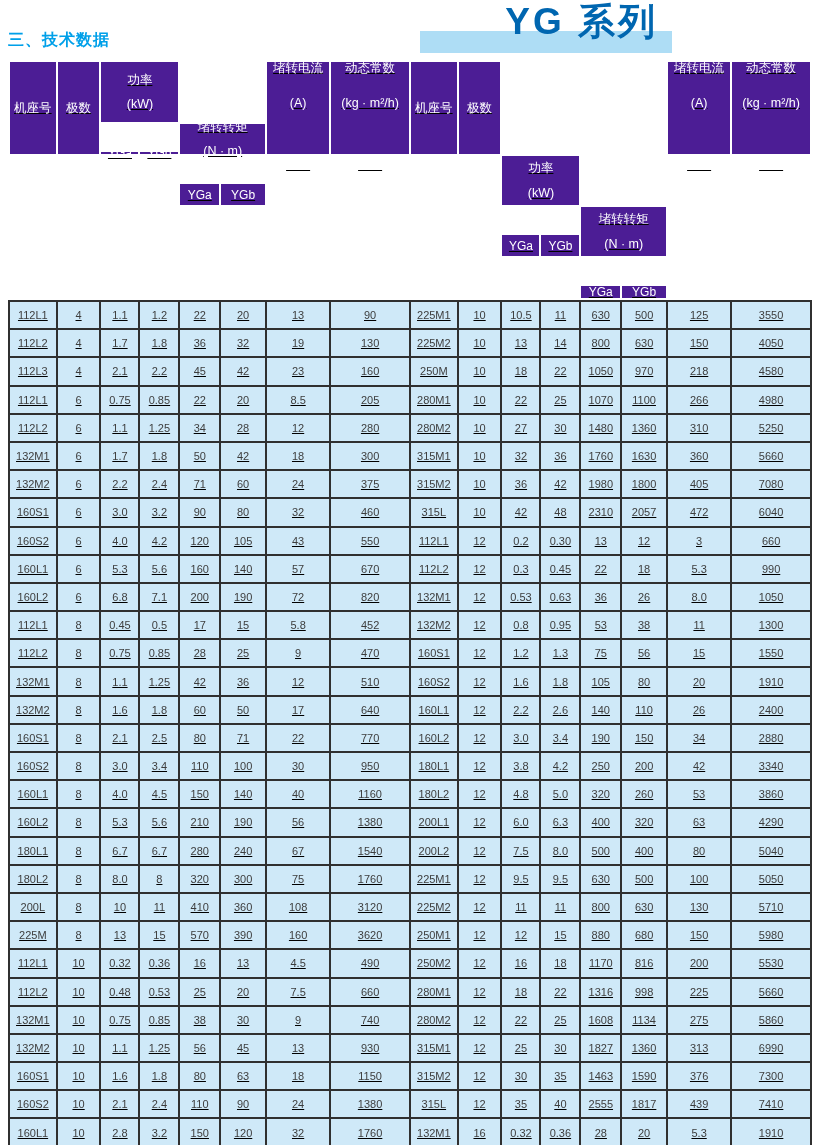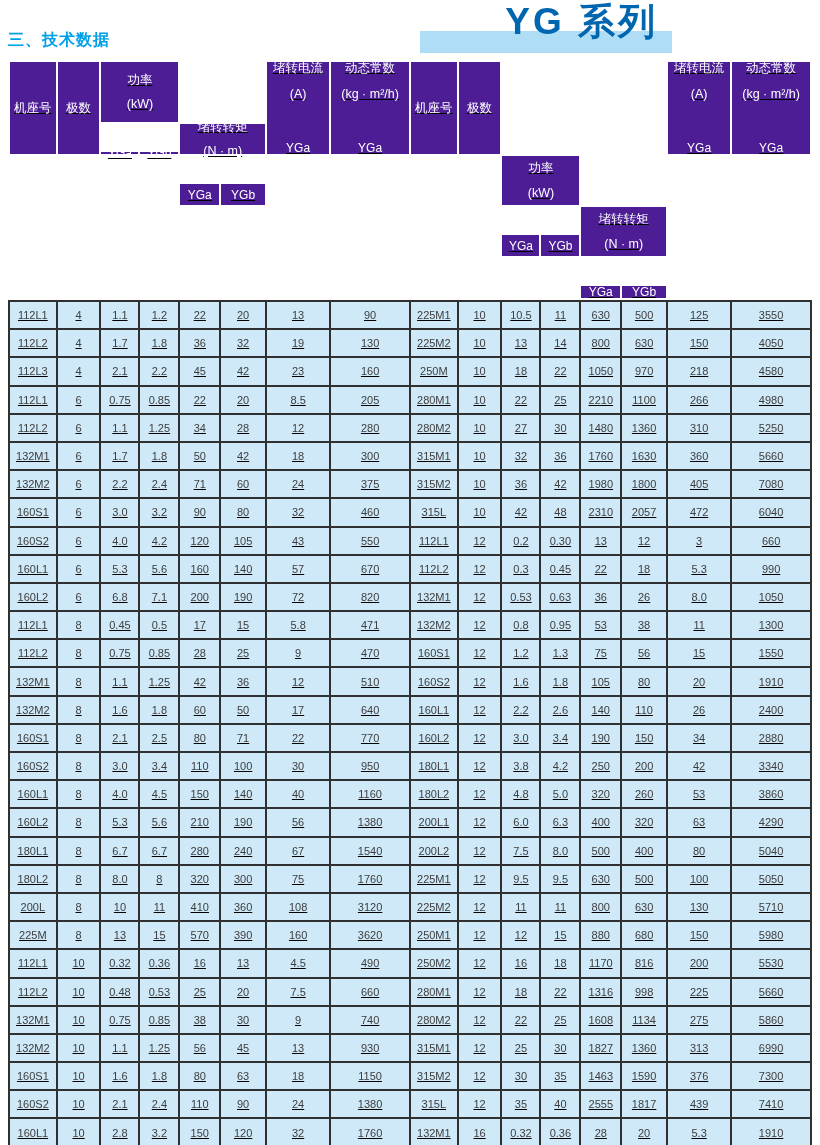--- a/index.html
+++ b/index.html
@@ -42,21 +42,21 @@
   }
   .hc {
     background: #4c1d95; color: #ffffff;
     display: flex; flex-direction: column;
     align-items: center; justify-content: center;
     text-align: center;
     font-size: 12.5px; line-height: 1;
   }
   .hc span { display: block; }
   .h2line span { margin: 6px 0; }
-  .h3line { justify-content: space-between; }
+  .h3line { justify-content: flex-start; gap: 22px; }
   .hsub { font-size: 12px; margin-top: 28px; }
   .rspan { grid-row: 1 / 3; }
   .c1 { grid-column: 1; }  .c2 { grid-column: 2; }
   .c34 { grid-column: 3 / 5; } .c3 { grid-column: 3; } .c4 { grid-column: 4; }
   .c56 { grid-column: 5 / 7; } .c5 { grid-column: 5; } .c6 { grid-column: 6; }
   .c7 { grid-column: 7; } .c8 { grid-column: 8; }
   .c9 { grid-column: 9; } .c10 { grid-column: 10; }
   .c1112 { grid-column: 11 / 13; } .c11 { grid-column: 11; } .c12 { grid-column: 12; }
   .c1314 { grid-column: 13 / 15; } .c13 { grid-column: 13; } .c14 { grid-column: 14; }
   .c15 { grid-column: 15; } .c16 { grid-column: 16; }
@@ -217,21 +217,21 @@
         <div class="dc">0.75</div>
         <div class="dc">0.85</div>
         <div class="dc">22</div>
         <div class="dc">20</div>
         <div class="dc">8.5</div>
         <div class="dc">205</div>
         <div class="dc">280M1</div>
         <div class="dc">10</div>
         <div class="dc">22</div>
         <div class="dc">25</div>
-        <div class="dc">2210</div>
+        <div class="dc">1070</div>
         <div class="dc">1100</div>
         <div class="dc">266</div>
         <div class="dc">4980</div>
         <div class="dc">112L2</div>
         <div class="dc">6</div>
         <div class="dc">1.1</div>
         <div class="dc">1.25</div>
         <div class="dc">34</div>
         <div class="dc">28</div>
         <div class="dc">12</div>
@@ -340,21 +340,21 @@
         <div class="dc">26</div>
         <div class="dc">8.0</div>
         <div class="dc">1050</div>
         <div class="dc">112L1</div>
         <div class="dc">8</div>
         <div class="dc">0.45</div>
         <div class="dc">0.5</div>
         <div class="dc">17</div>
         <div class="dc">15</div>
         <div class="dc">5.8</div>
-        <div class="dc">471</div>
+        <div class="dc">452</div>
         <div class="dc">132M2</div>
         <div class="dc">12</div>
         <div class="dc">0.8</div>
         <div class="dc">0.95</div>
         <div class="dc">53</div>
         <div class="dc">38</div>
         <div class="dc">11</div>
         <div class="dc">1300</div>
         <div class="dc">112L2</div>
         <div class="dc">8</div>

